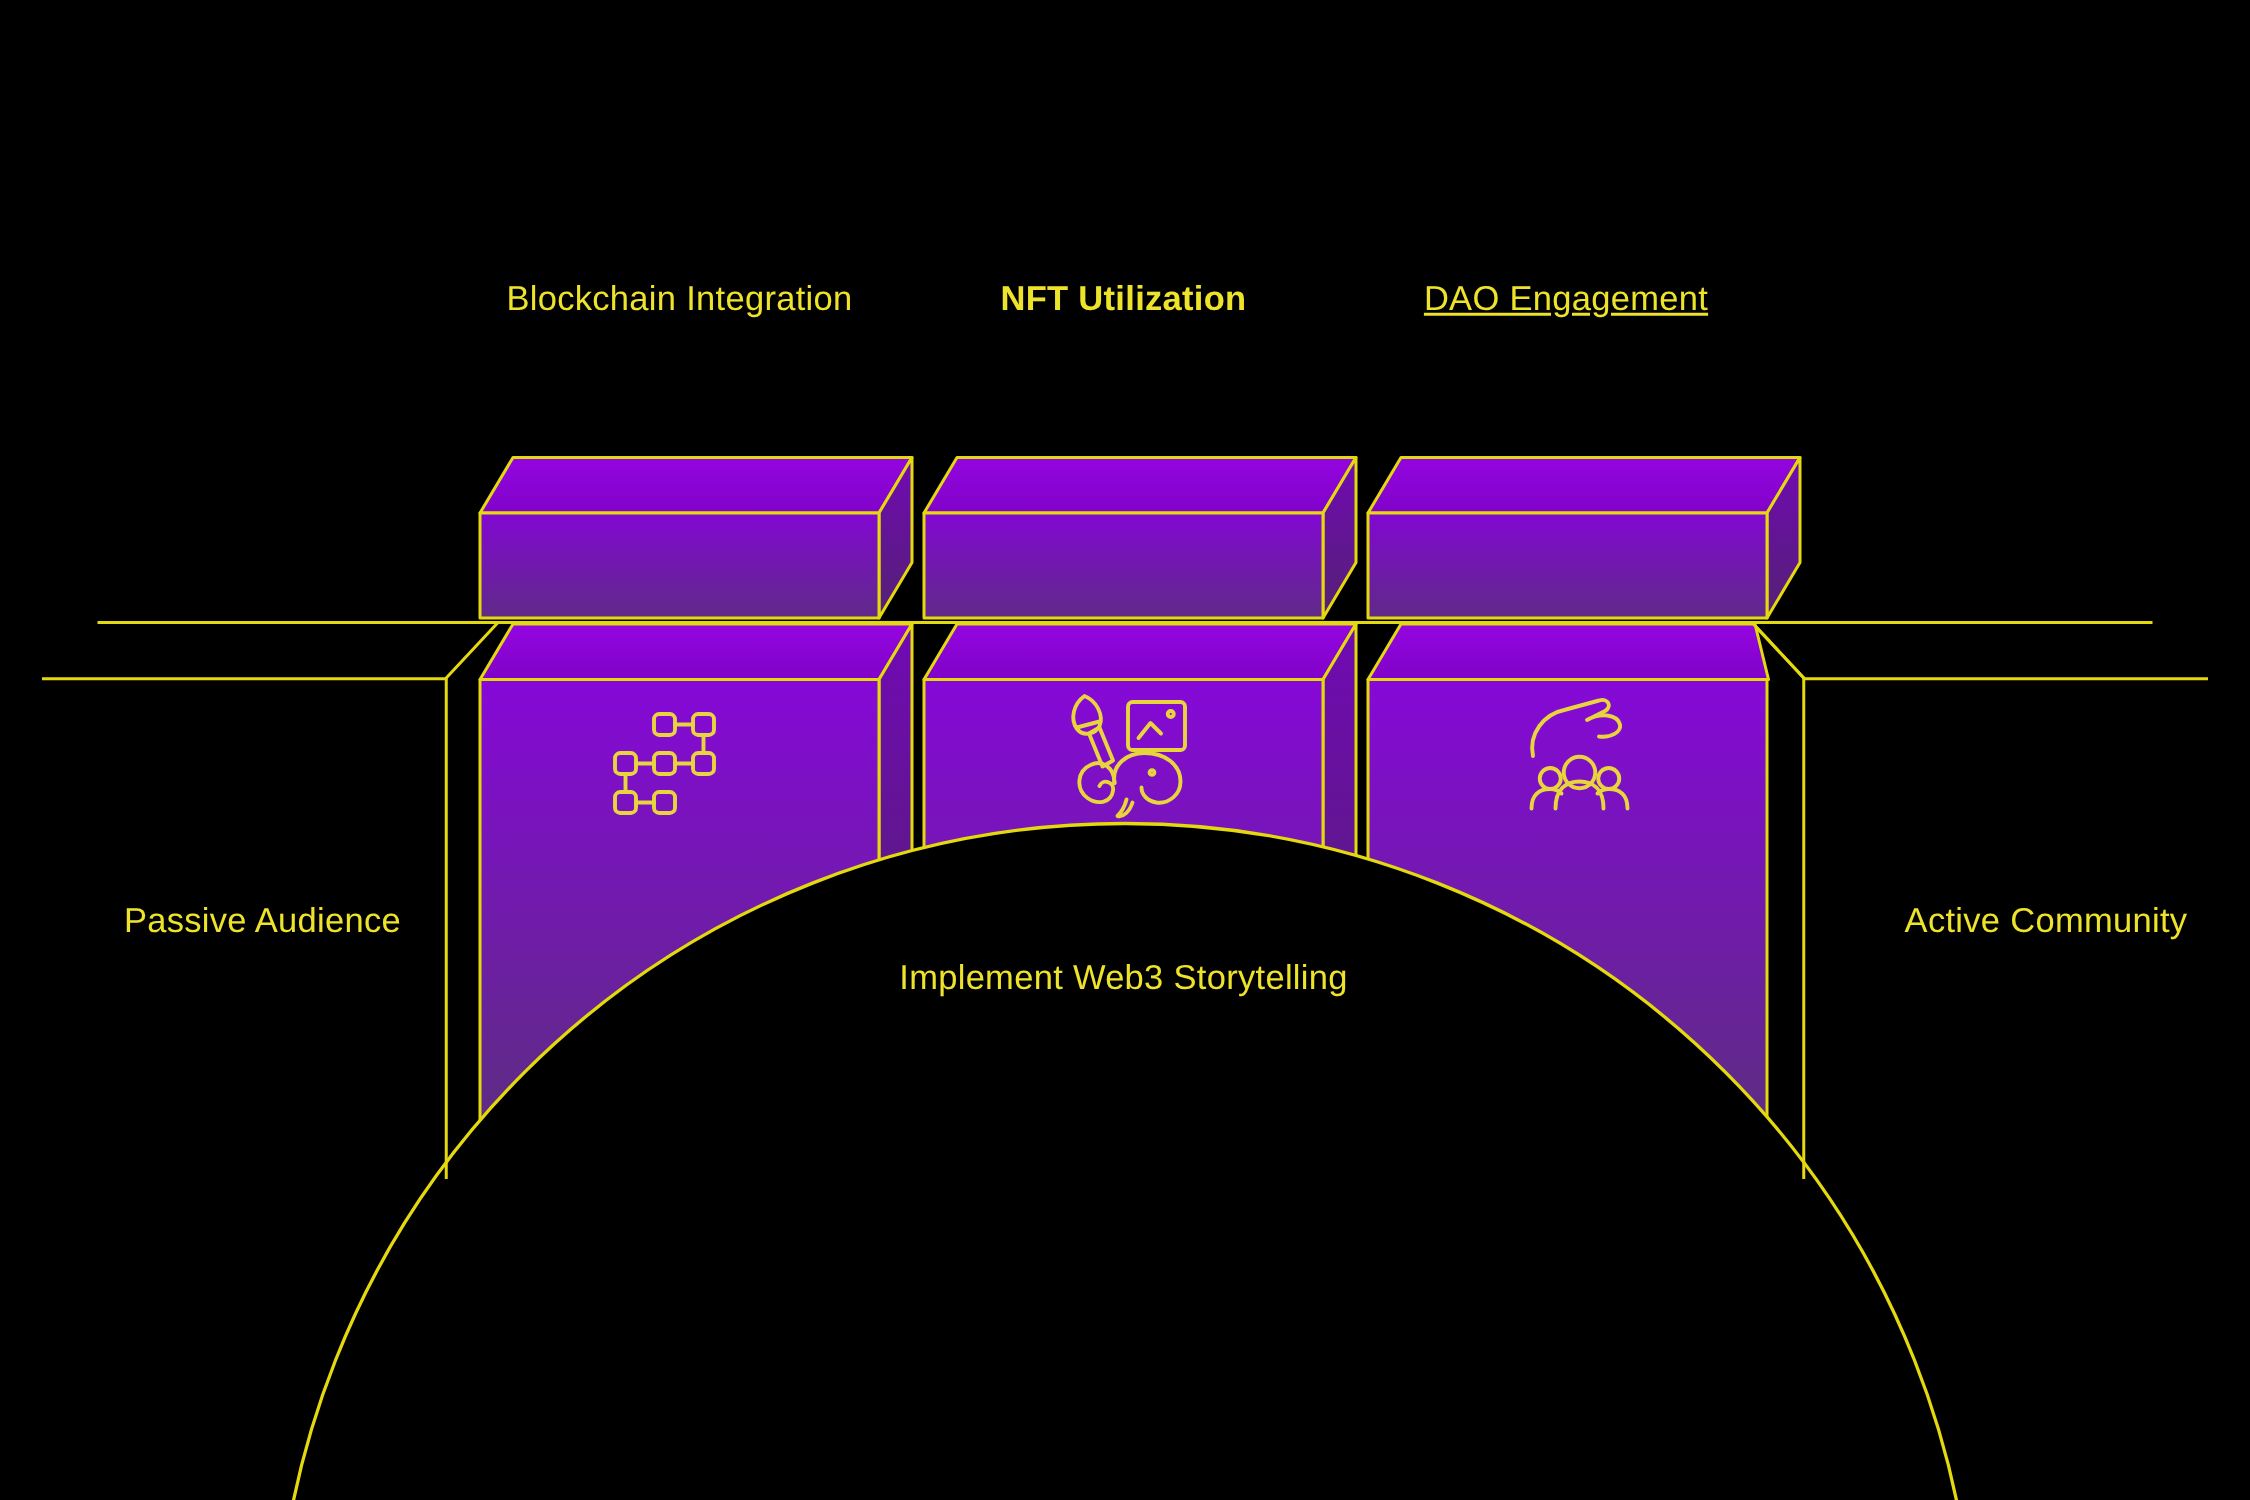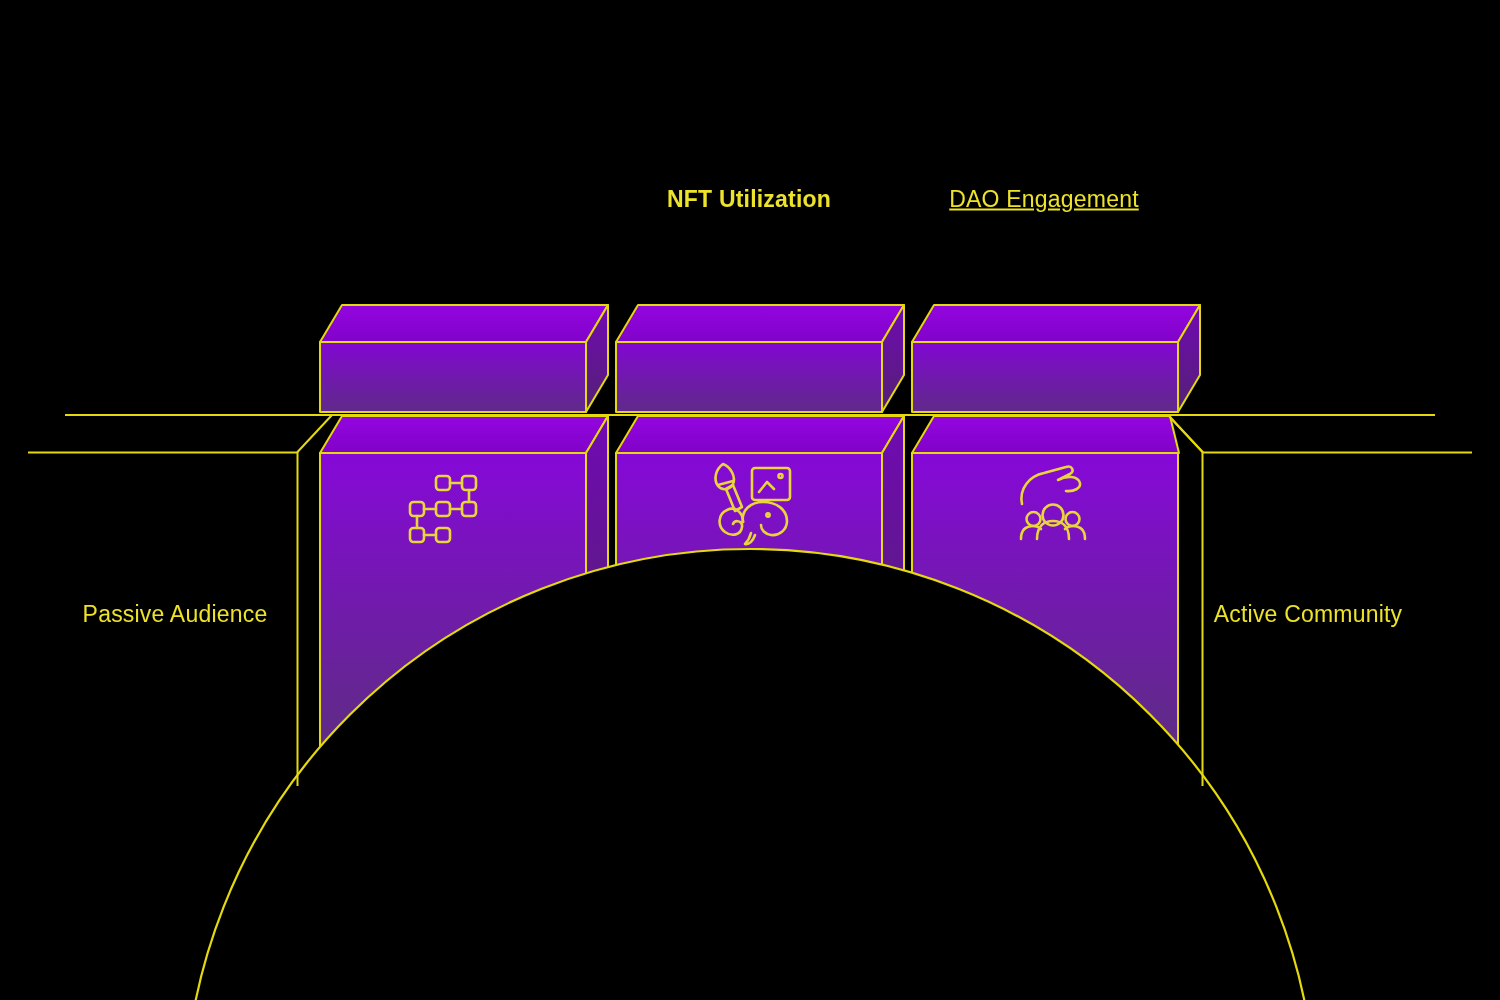--- a/index.html
+++ b/index.html
@@ -129,19 +129,21 @@
         <circle cx="45" cy="53" r="10.5"></circle>
         <path d="M29,77 C29,64 36,59 45,59 C54,59 61,64 61,77"></path>
         <circle cx="25.5" cy="57" r="7"></circle>
         <path d="M13,77 C13,68 18,64 25.5,64 C28.5,64 31,65 33,67"></path>
         <circle cx="64.5" cy="57" r="7"></circle>
         <path d="M57,67 C59,65 61.5,64 64.5,64 C72,64 77,68 77,77"></path>
       </g>
     </g>
   </svg>
 
+  <div class="label" style="left:453px;top:199px;">Blockchain Integration</div>
   <div class="label" style="left:749px;top:199px;font-weight:bold;">NFT Utilization</div>
   <div class="label" style="left:1044px;top:199px;text-decoration:underline;">DAO Engagement</div>
 
   <div class="label" style="left:175px;top:614px;text-align:center;">Passive Audience</div>
-  <div class="label" style="left:1308px;top:614px;">Active Community</div>
+  <div class="label" style="left:1364px;top:614px;">Active Community</div>
 
+  <div class="label" style="left:749px;top:652px;">Implement Web3 Storytelling</div>
 </div>
 
 </body></html>

